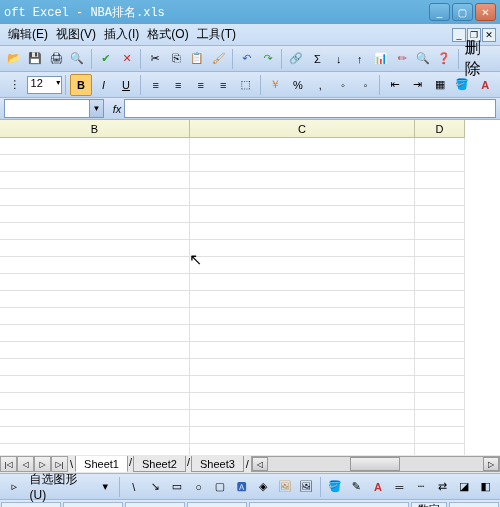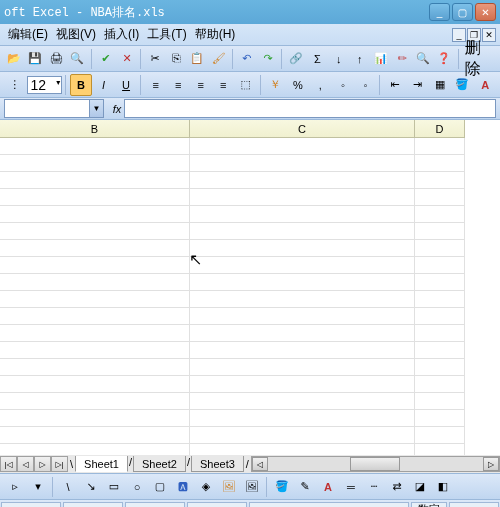--- a/index.html
+++ b/index.html
@@ -13,21 +13,21 @@
 
 .menubar { height:22px; background:linear-gradient(#d6e6f8,#c8ddf4); display:flex; align-items:center; padding:0 4px; font-size:12px; border-bottom:1px solid #9ab8da; }
 .menu-item { padding:2px 4px; white-space:nowrap; }
 .doc-ctrl { margin-left:auto; display:flex; gap:1px; }
 .doc-btn { width:14px; height:14px; border:1px solid #7a98c0; background:#e8f0f8; font-size:9px; display:flex; align-items:center; justify-content:center; }
 
 .toolbar { height:26px; background:linear-gradient(#dce8f8,#c0d6f0); display:flex; align-items:center; padding:0 4px; gap:1px; border-bottom:1px solid #9ab8da; }
 .tbtn { width:22px; height:22px; display:flex; align-items:center; justify-content:center; font-size:11px; border-radius:2px; }
 .tsep { width:2px; height:20px; border-left:1px solid #a0b8d8; margin:0 2px; }
 .tlbl { font-size:16px; padding:0 2px; }
-.fsize { width:36px; height:18px; background:#fff; border:1px solid #7a98c0; font-size:14px; padding:0 12px 0 3px; position:relative; }
+.fsize { width:36px; height:18px; background:#fff; border:1px solid #7a98c0; font-size:11px; padding:0 12px 0 3px; position:relative; }
 .fsize::after { content:"▾"; position:absolute; right:1px; top:1px; font-size:8px; }
 .bold-active { background:#ffd070; border:1px solid #c09030; }
 
 .namebox-row { height:22px; background:linear-gradient(#dce8f8,#c0d6f0); display:flex; align-items:center; border-bottom:1px solid #9ab8da; }
 .namebox { width:86px; height:19px; background:#fff; border:1px solid #7a98c0; margin-left:4px; font-size:11px; padding:0 4px; position:relative; }
 .namebox-dd { width:14px; height:19px; background:linear-gradient(#d0e0f4,#b0c8e8); border:1px solid #7a98c0; border-left:none; display:flex; align-items:center; justify-content:center; font-size:8px; }
 .fx-lbl { width:20px; font-size:11px; font-style:italic; text-align:center; padding-left:6px; }
 .formula-bar { flex:1; height:19px; background:#fff; border:1px solid #7a98c0; margin-right:4px; }
 
 .grid-area { position:relative; background:#fff; }
@@ -66,22 +66,22 @@
     <div class="win-btn">_</div>
     <div class="win-btn">▢</div>
     <div class="win-btn win-close">✕</div>
   </div>
 </div>
 
 <div class="menubar">
   <span class="menu-item">编辑(E)</span>
   <span class="menu-item">视图(V)</span>
   <span class="menu-item">插入(I)</span>
+  <span class="menu-item">格式(O)</span>
   <span class="menu-item">工具(T)</span>
-  <span class="menu-item">帮助(H)</span>
   <div class="doc-ctrl">
     <div class="doc-btn">_</div>
     <div class="doc-btn">❐</div>
     <div class="doc-btn">✕</div>
   </div>
 </div>
 
 <div class="toolbar">
   <div class="tbtn">📂</div>
   <div class="tbtn ic-blue">💾</div>
@@ -270,20 +270,21 @@
     <div class="hs-btn">◁</div>
     <div style="flex:1"></div>
     <div class="hs-thumb"></div>
     <div style="flex:1"></div>
     <div class="hs-btn">▷</div>
   </div>
 </div>
 
 <div class="drawbar">
   <div class="tbtn">▹</div>
+  <span class="draw-lbl">自选图形(U)</span>
   <div class="tbtn">▾</div>
   <div class="tsep"></div>
   <div class="tbtn">\</div>
   <div class="tbtn">↘</div>
   <div class="tbtn">▭</div>
   <div class="tbtn">○</div>
   <div class="tbtn">▢</div>
   <div class="tbtn ic-blue">🅰</div>
   <div class="tbtn">◈</div>
   <div class="tbtn ic-orange">🖼</div>

